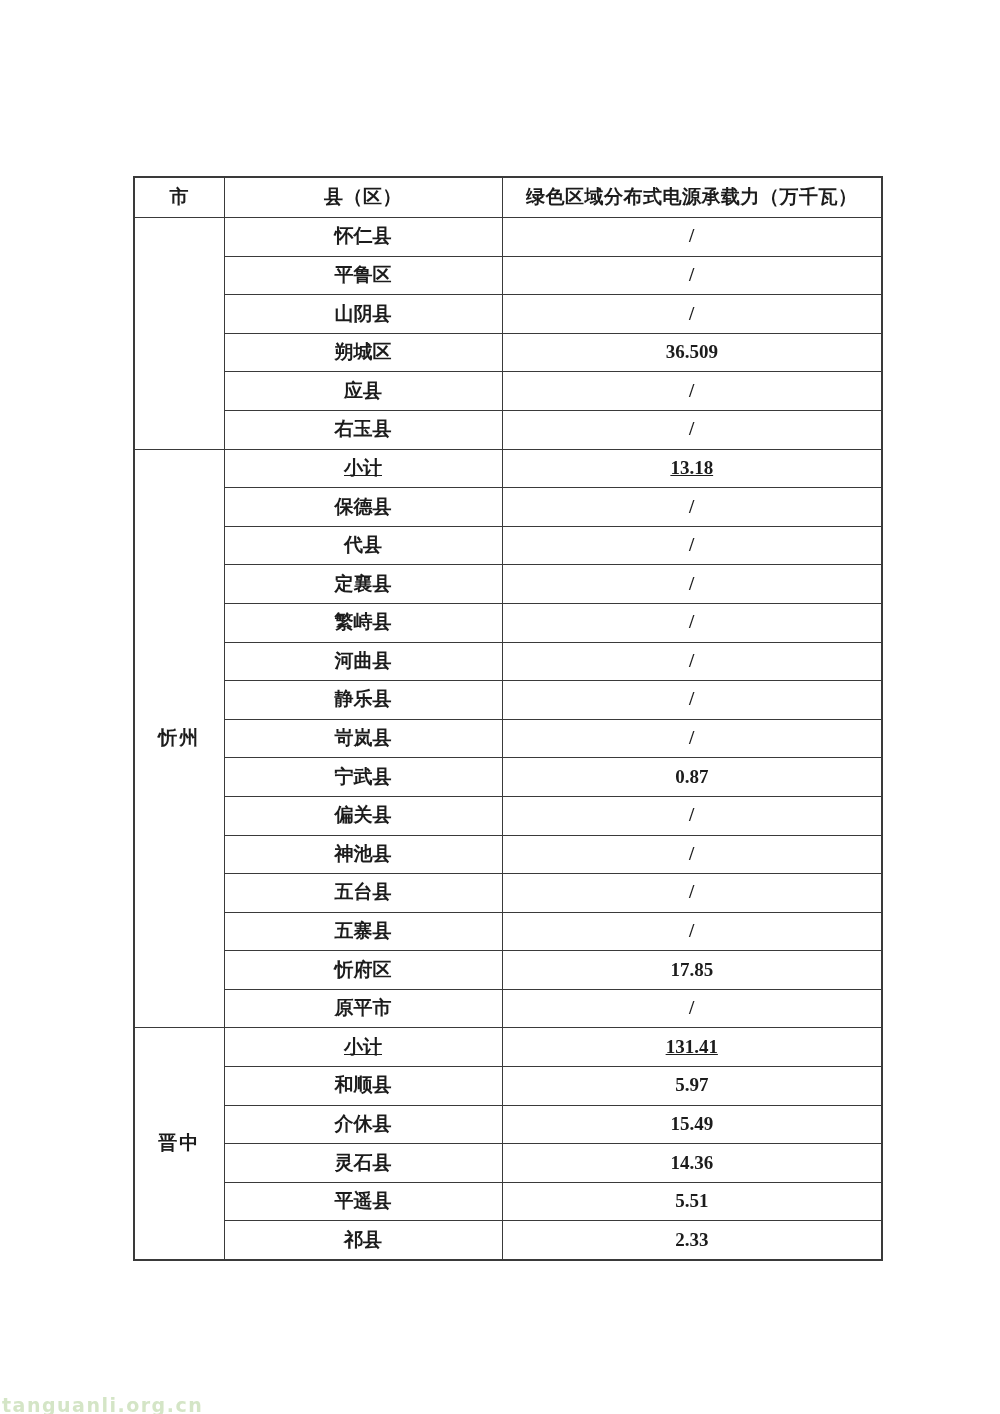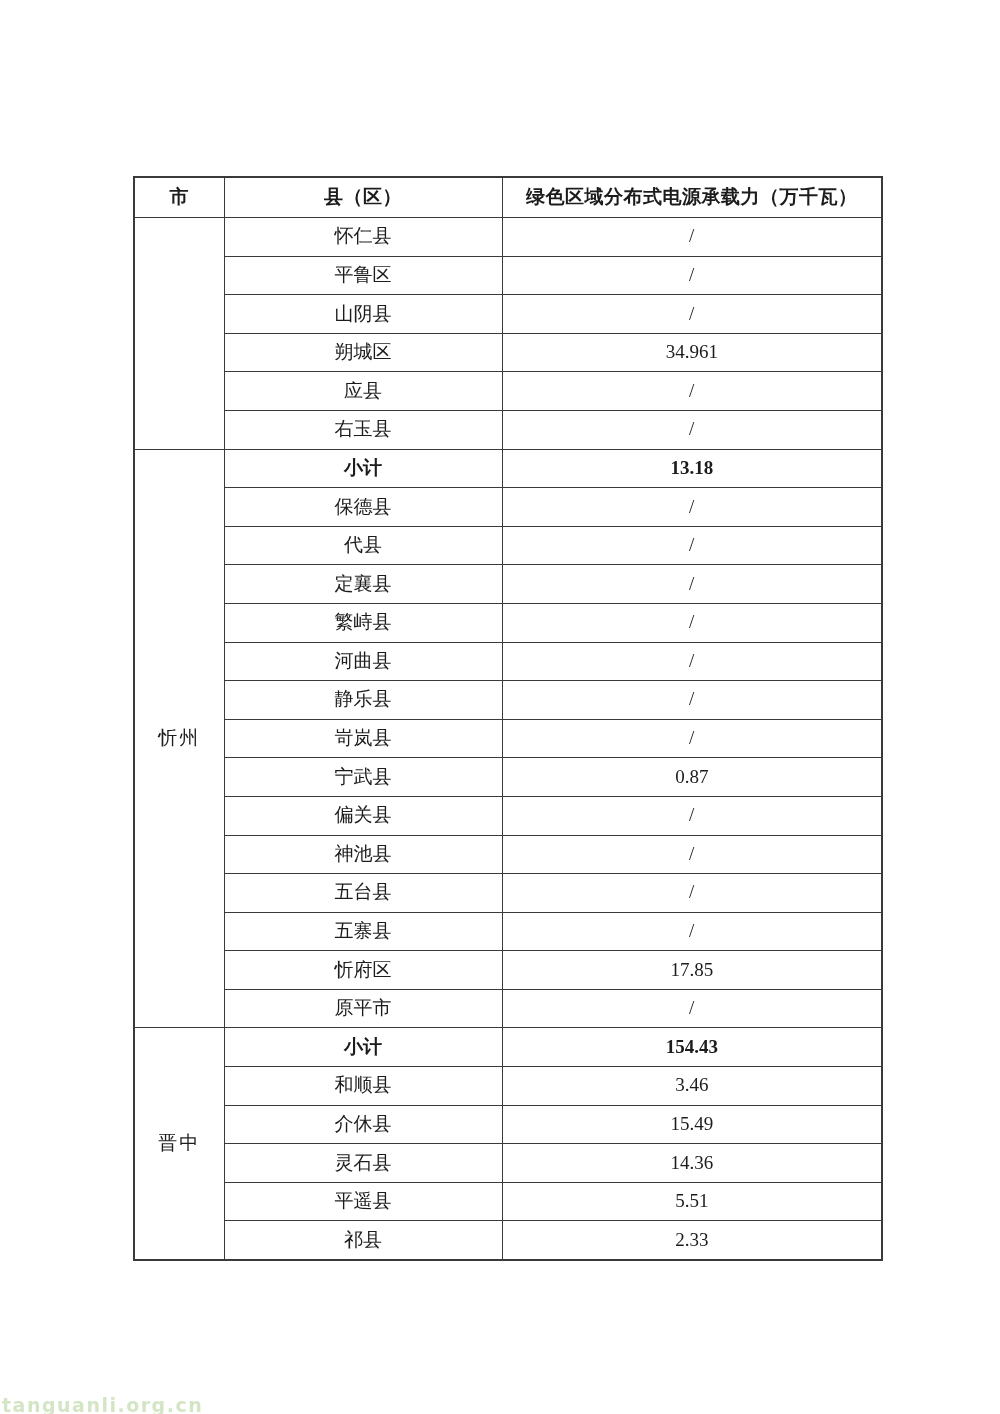--- a/index.html
+++ b/index.html
@@ -39,24 +39,25 @@
     line-height: 1.1;
     background: #ffffff;
   }
   thead th {
     height: 39px;
     font-weight: 700;
     letter-spacing: 0.5px;
   }
   tbody td {
     height: 37.6px;
-    font-weight: 400;
+    font-weight: 700;
   }
   td.subtotal {
     font-weight: 700;
+    text-decoration: underline;
   }
   td.city-cell {
     font-size: 19px;
     letter-spacing: 2px;
   }
   .watermark {
     position: absolute;
     left: 2px;
     top: 1394px;
     font-family: "DejaVu Sans", sans-serif;
@@ -93,21 +94,21 @@
         <tr>
           <td class="county-cell">平鲁区</td>
           <td class="value-cell">/</td>
         </tr>
         <tr>
           <td class="county-cell">山阴县</td>
           <td class="value-cell">/</td>
         </tr>
         <tr>
           <td class="county-cell">朔城区</td>
-          <td class="value-cell">34.961</td>
+          <td class="value-cell">36.509</td>
         </tr>
         <tr>
           <td class="county-cell">应县</td>
           <td class="value-cell">/</td>
         </tr>
         <tr>
           <td class="county-cell">右玉县</td>
           <td class="value-cell">/</td>
         </tr>
         <tr>
@@ -167,25 +168,25 @@
           <td class="county-cell">忻府区</td>
           <td class="value-cell">17.85</td>
         </tr>
         <tr>
           <td class="county-cell">原平市</td>
           <td class="value-cell">/</td>
         </tr>
         <tr>
           <td rowspan="6" class="city-cell">晋中</td>
           <td class="county-cell subtotal">小计</td>
-          <td class="value-cell subtotal">154.43</td>
+          <td class="value-cell subtotal">131.41</td>
         </tr>
         <tr>
           <td class="county-cell">和顺县</td>
-          <td class="value-cell">3.46</td>
+          <td class="value-cell">5.97</td>
         </tr>
         <tr>
           <td class="county-cell">介休县</td>
           <td class="value-cell">15.49</td>
         </tr>
         <tr>
           <td class="county-cell">灵石县</td>
           <td class="value-cell">14.36</td>
         </tr>
         <tr>

